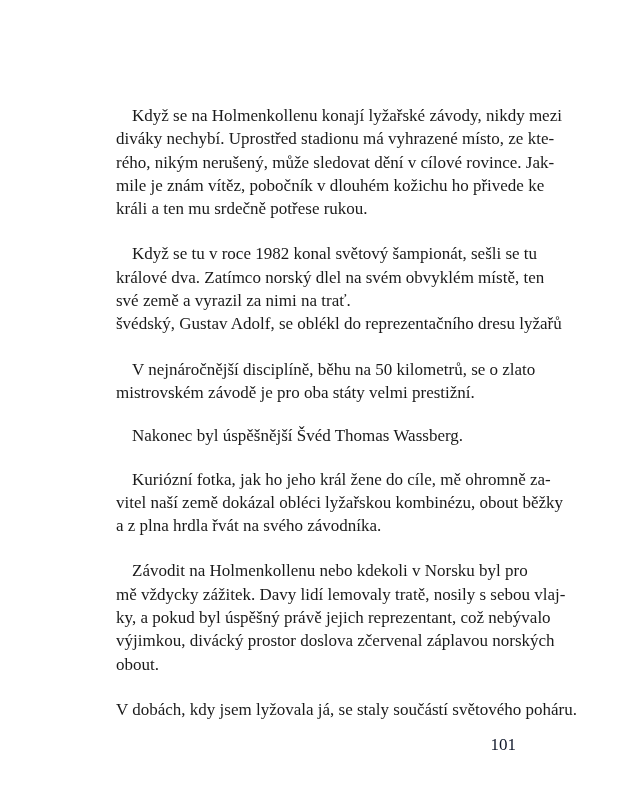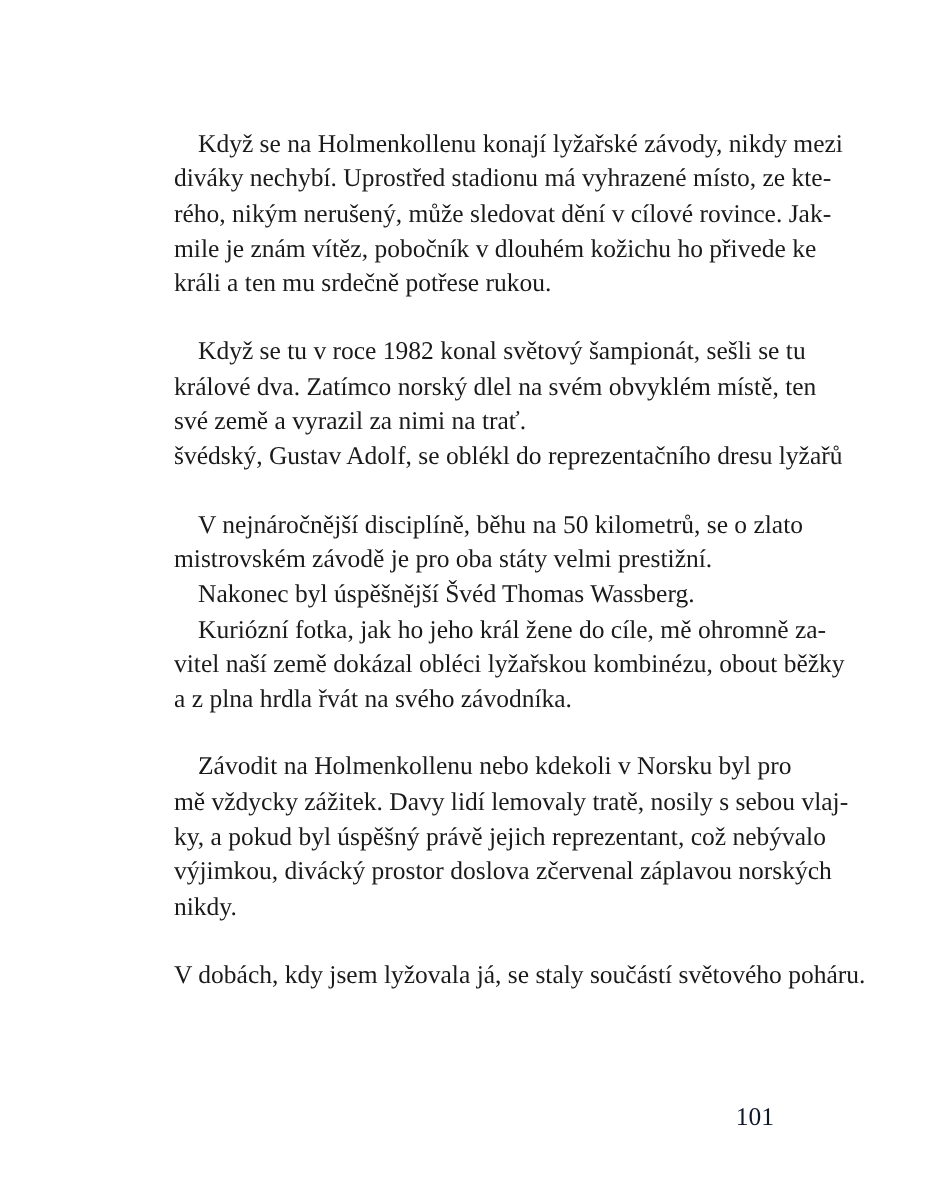--- a/index.html
+++ b/index.html
@@ -7,21 +7,21 @@
   .page { position: absolute; left: 0; top: 0; width: 629px; height: 800px; background: #fff; }
   .text {
     position: absolute; left: 116px; top: 84px; width: 400px;
     font-family: "Liberation Serif", "DejaVu Serif", serif;
     font-size: 17px; line-height: 23.3px; color: #1a1a1a;
   }
   .para { margin: 0 0 22px 0; }
   .para.tight { margin-bottom: 0; }
   .line { display: block; white-space: nowrap; text-align: justify; text-align-last: justify; }
   .line.last { text-align-last: left; }
-  .line.indent { text-indent: 16px; }
+  .line.indent { text-indent: 16px; margin-top: 20px; }
   .page-number {
     position: absolute; left: 486px; top: 735px; width: 30px; text-align: right;
     font-family: "Liberation Serif", "DejaVu Serif", serif; font-size: 17px; color: #0f172a;
   }
 </style>
 </head>
 <body>
 
 <div class="page">
   <div class="text">
@@ -54,21 +54,21 @@
       <span class="line indent">Kuriózní fotka, jak ho jeho král žene do cíle, mě ohromně za-</span>
       <span class="line">vitel naší země dokázal obléci lyžařskou kombinézu, obout běžky</span>
       <span class="line last">a z plna hrdla řvát na svého závodníka.</span>
     </p>
 
     <p class="para">
       <span class="line indent">Závodit na Holmenkollenu nebo kdekoli v Norsku byl pro</span>
       <span class="line">mě vždycky zážitek. Davy lidí lemovaly tratě, nosily s sebou vlaj-</span>
       <span class="line">ky, a pokud byl úspěšný právě jejich reprezentant, což nebývalo</span>
       <span class="line">výjimkou, divácký prostor doslova zčervenal záplavou norských</span>
-      <span class="line last">nikdy.</span>
+      <span class="line last">obout.</span>
     </p>
 
     <p class="para">
       <span class="line last">V dobách, kdy jsem lyžovala já, se staly součástí světového poháru.</span>
     </p>
 
   </div>
 
   <div class="page-number">101</div>
 </div>

